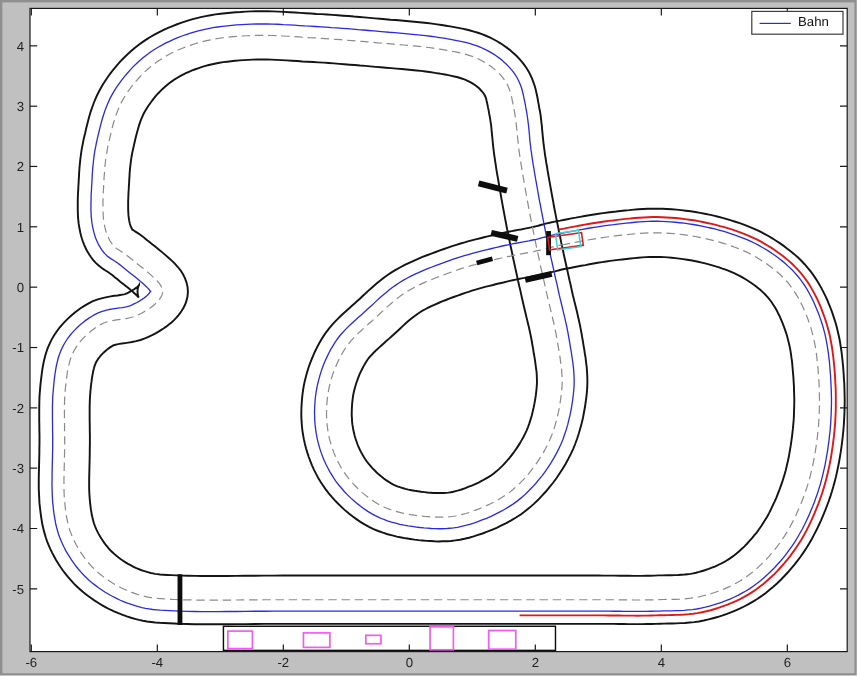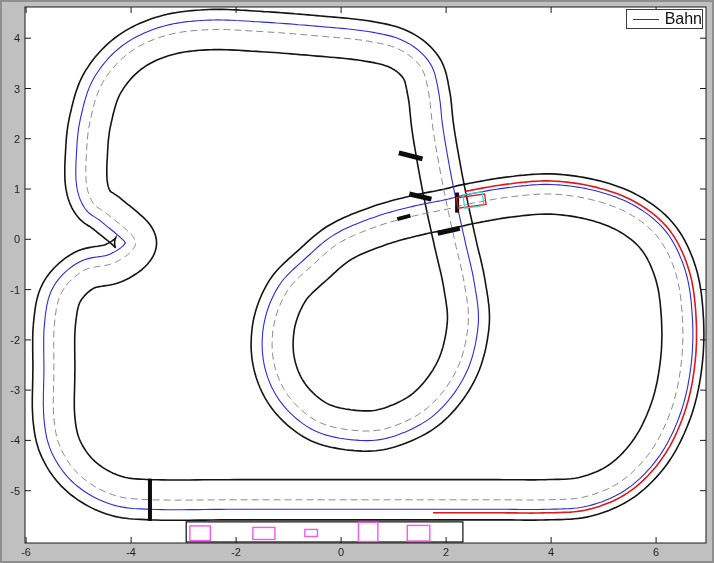--- a/index.html
+++ b/index.html
@@ -1,21 +1,21 @@
 <!DOCTYPE html>
 <html><head>
 <meta charset="utf-8">
 <style>
   html,body{margin:0;padding:0;background:#d7d7d7;}
   .fig{position:relative;width:714px;height:563px;font-family:"Liberation Sans",sans-serif;}
   .fig svg{position:absolute;left:0;top:0;}
   svg text{font-family:"Liberation Sans",sans-serif;font-size:11px;fill:#1f1f1f;}
   .legend{position:absolute;left:626px;top:9px;width:77px;height:20px;background:#fff;
           border:1px solid #3c3c3c;display:flex;align-items:center;box-sizing:border-box;
-          font-size:16px;color:#111;}
+          font-size:11px;color:#111;}
   .legend-line{display:inline-block;width:26px;height:0;border-top:1px solid #2a2ae0;margin:0 6px 0 6px;}
 </style>
 </head>
 <body>
 
 <div class="fig">
   <svg id="plot" width="714" height="563" viewBox="0 0 714 563">
       <rect x="1" y="1" width="712" height="561" fill="#c0c0c0" stroke="#8f8f8f" stroke-width="2"></rect>
       <rect x="25" y="7" width="681" height="536" fill="#ffffff"></rect>
       <rect x="186.19275250578255" y="521.8818011257035" width="276.7054741711643" height="20.112570356472816" fill="none" stroke="#0d0d0d" stroke-width="1.2"></rect>

